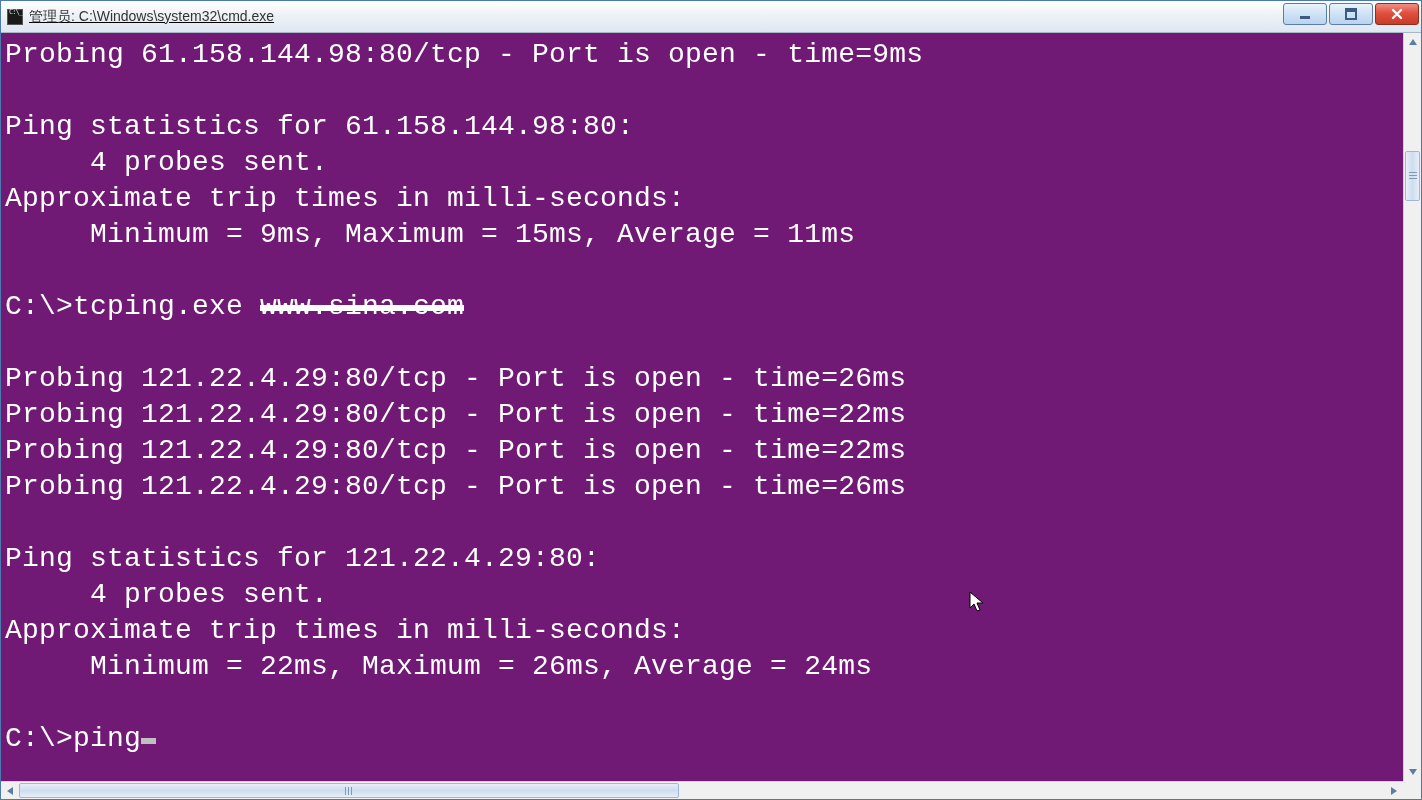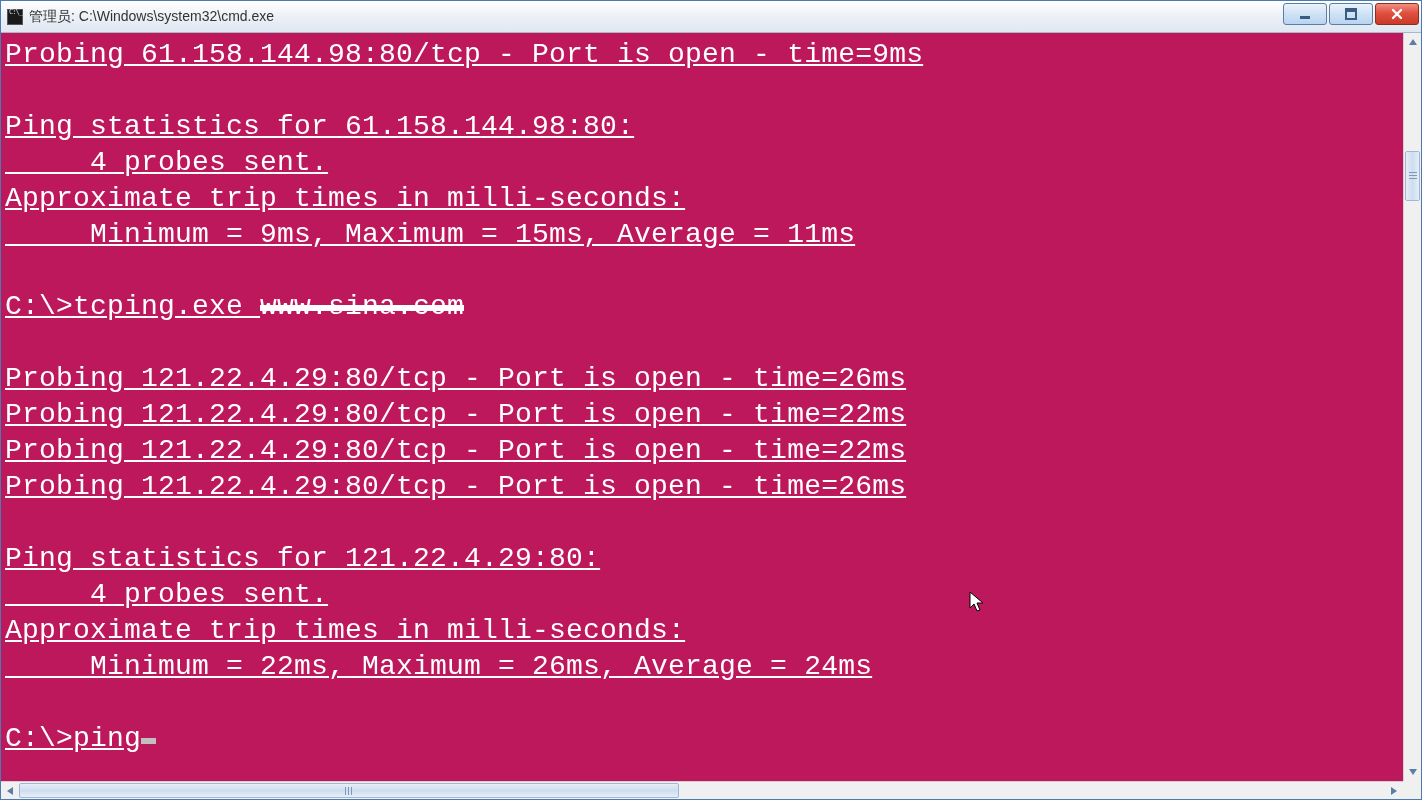--- a/index.html
+++ b/index.html
@@ -10,20 +10,21 @@
     background: #000;
     display: flex; flex-direction: column;
   }
   .titlebar {
     height: 32px;
     background: linear-gradient(to bottom, #ffffff 0%, #eef2f7 45%, #dfe7f2 100%);
     border-bottom: 1px solid #a9b7c9;
     display: flex; align-items: center;
     padding: 0 0 0 6px;
     position: relative;
+    text-decoration: underline;
   }
   .titlebar .app-icon {
     width: 16px; height: 16px;
     background: #1a1a1a;
     border: 1px solid #555;
     margin-right: 6px;
     position: relative;
     flex-shrink: 0;
   }
   .titlebar .app-icon::before {
@@ -63,30 +64,29 @@
   .win-btn svg { display: block; }
 
   .client {
     flex: 1;
     display: flex;
     background: #000;
     position: relative;
   }
   .console {
     flex: 1;
-    background: #be185d;
+    background: #701a75;
     color: #fff;
     font-family: "NSimSun", "SimSun", "Courier New", monospace;
     font-size: 28px;
     line-height: 36px;
     padding: 4px 0 0 4px;
     white-space: pre;
     overflow: hidden;
     letter-spacing: 0.2px;
-    text-decoration: underline;
   }
   .redact {
     display: inline-block;
     position: relative;
     color: #fff;
   }
   .redact::after {
     content: "";
     position: absolute;
     left: 0; right: 0;

